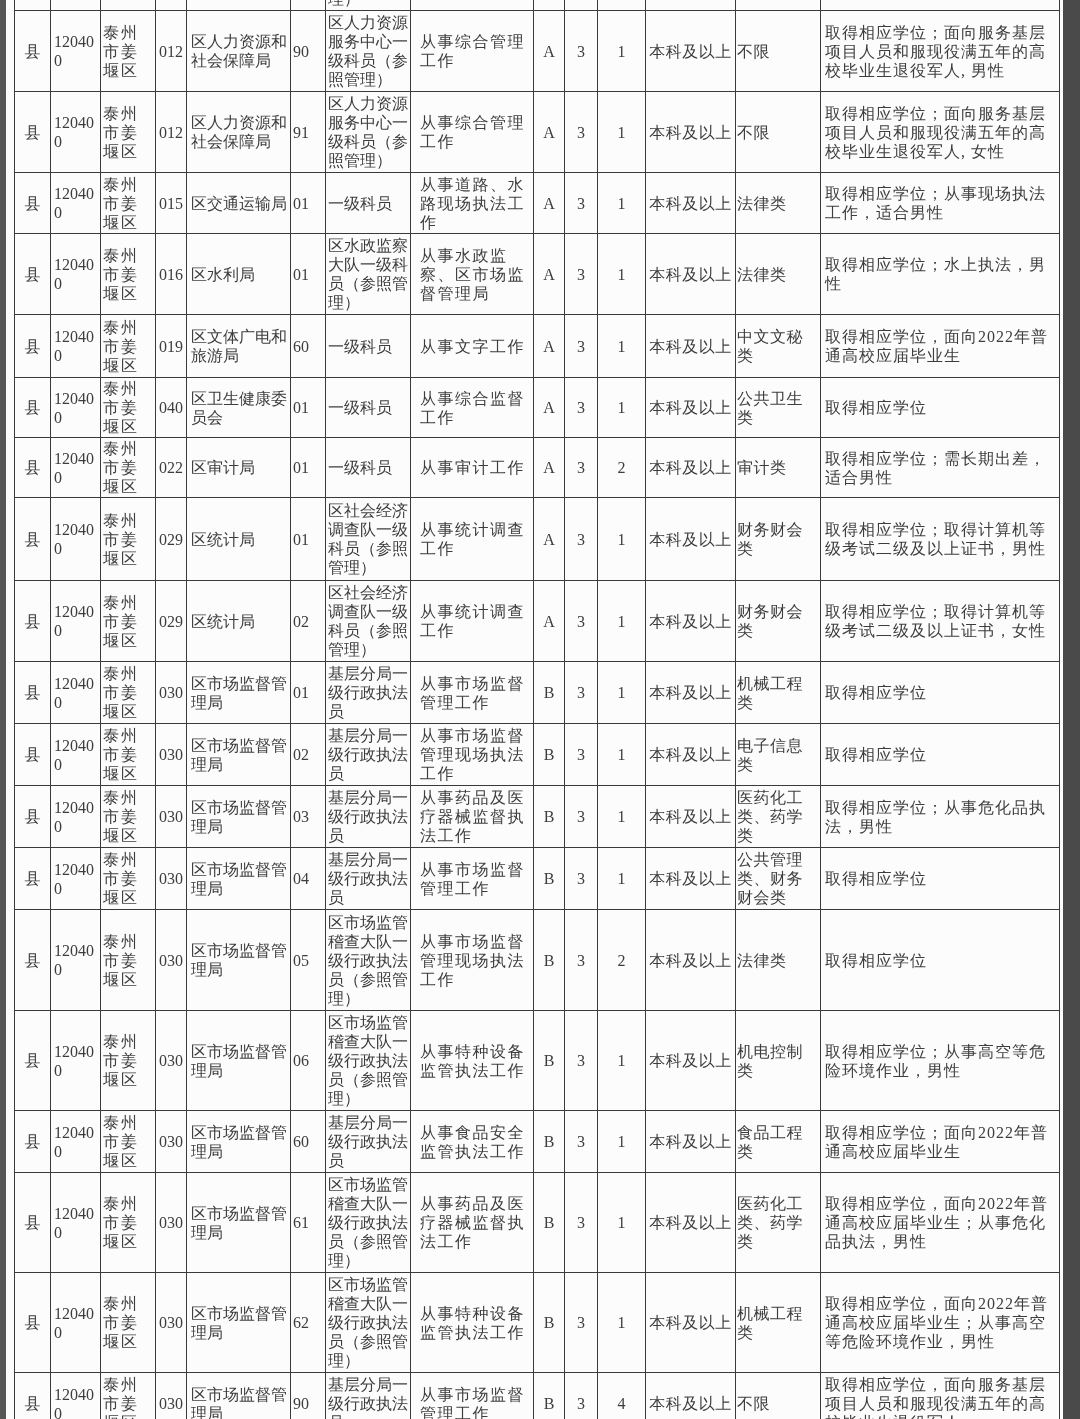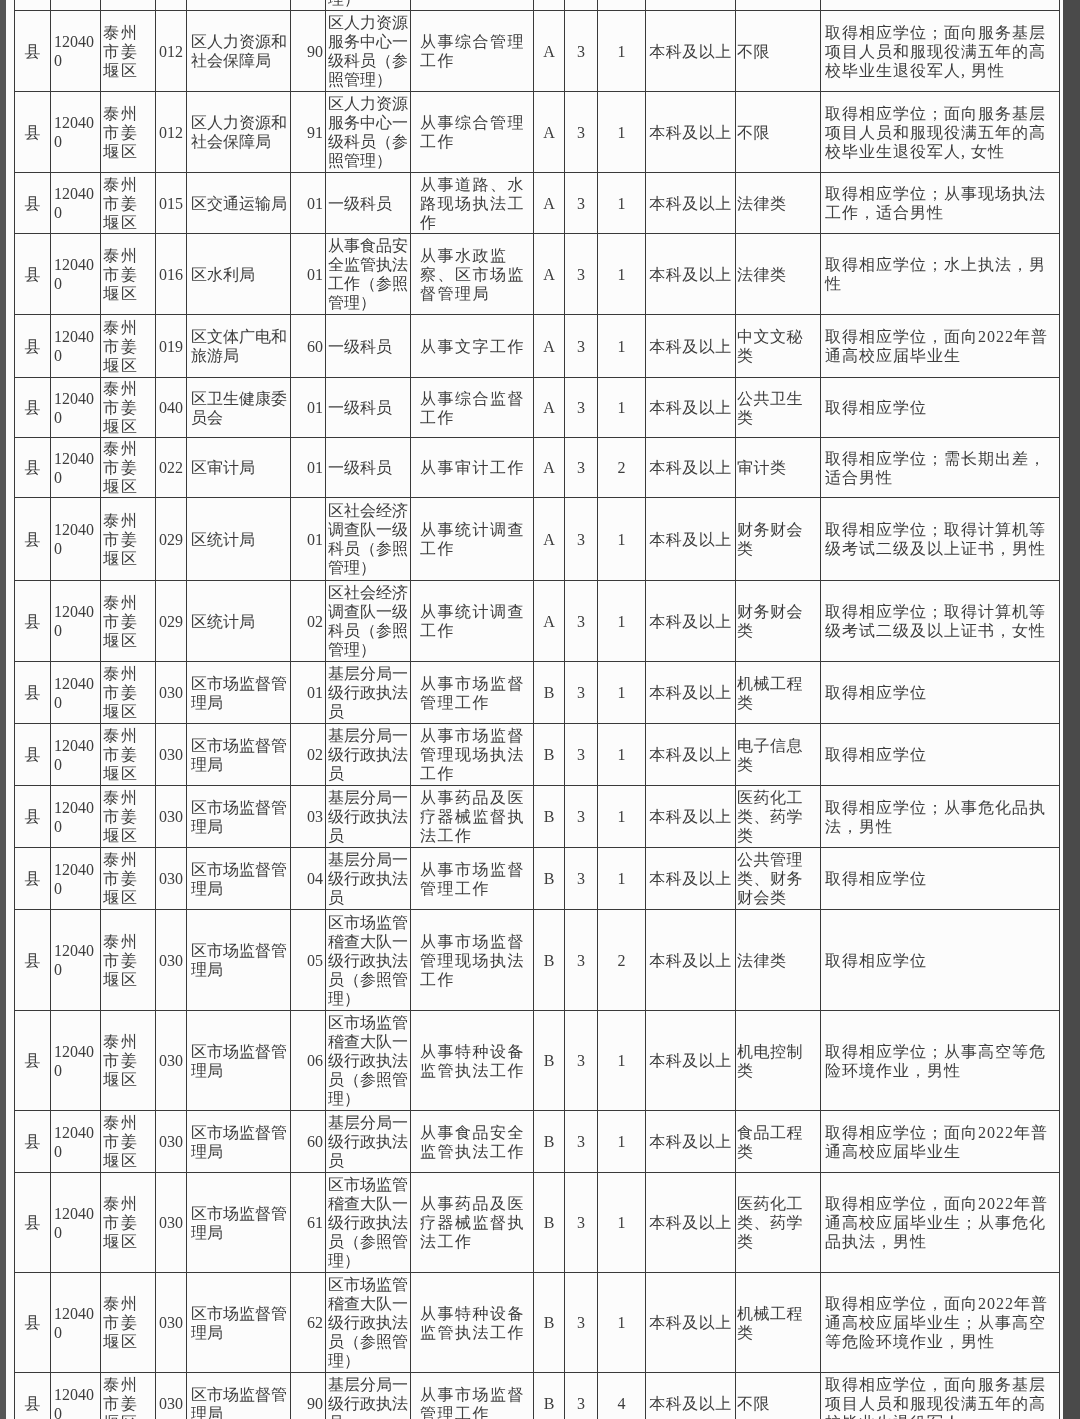--- a/index.html
+++ b/index.html
@@ -25,21 +25,21 @@
     font-size: 16px; line-height: 19px;
     padding: 1px 2px;
     word-break: break-all;
     overflow: hidden;
   }
   .col-1 { text-align: center; }
   .col-2 { padding-left: 3px; }
   .col-3 { text-align: left; letter-spacing: 2px; }
   .col-4 { text-align: center; }
   .col-5 { padding-left: 4px; }
-  .col-6 { text-align: right; }
+  .col-6 { text-align: left; }
   .col-7 { padding: 2px 2px; margin-left: 44px; }
   .col-8 { letter-spacing: 1.5px; padding-left: 9px; }
   .col-9, .col-10, .col-11 { text-align: center; }
   .col-12 { text-align: center; white-space: nowrap; padding: 1px 0; letter-spacing: 0.5px; margin-left: 20px; }
   .col-13 { padding: 1px 1px; letter-spacing: 0.5px; line-break: anywhere; }
   .col-14 { letter-spacing: 1px; padding: 2px 4px; margin-top: 16px; }
   tr.partial-top td { vertical-align: bottom; padding-bottom: 2px; }
 </style>
 </head>
 <body>
@@ -130,21 +130,21 @@
             <td class="col-13">法律类</td>
             <td class="col-14">取得相应学位；从事现场执法工作，适合男性</td>
           </tr>
           <tr style="height: 80px;">
             <td class="col-1">县</td>
             <td class="col-2">120400</td>
             <td class="col-3">泰州市姜堰区</td>
             <td class="col-4">016</td>
             <td class="col-5">区水利局</td>
             <td class="col-6">01</td>
-            <td class="col-7">从事食品安全监管执法工作（参照管理）</td>
+            <td class="col-7">区水政监察大队一级科员（参照管理）</td>
             <td class="col-8">从事水政监察、区市场监督管理局</td>
             <td class="col-9">A</td>
             <td class="col-10">3</td>
             <td class="col-11">1</td>
             <td class="col-12">本科及以上</td>
             <td class="col-13">法律类</td>
             <td class="col-14">取得相应学位；水上执法，男性</td>
           </tr>
           <tr style="height: 63px;">
             <td class="col-1">县</td>

